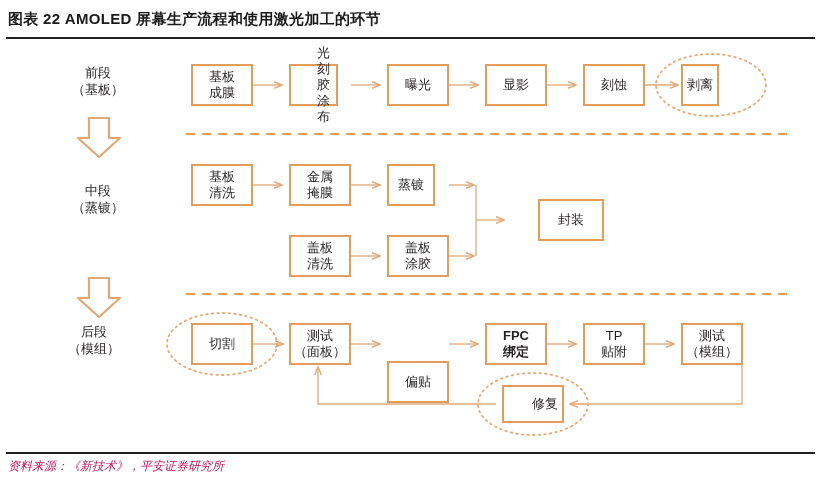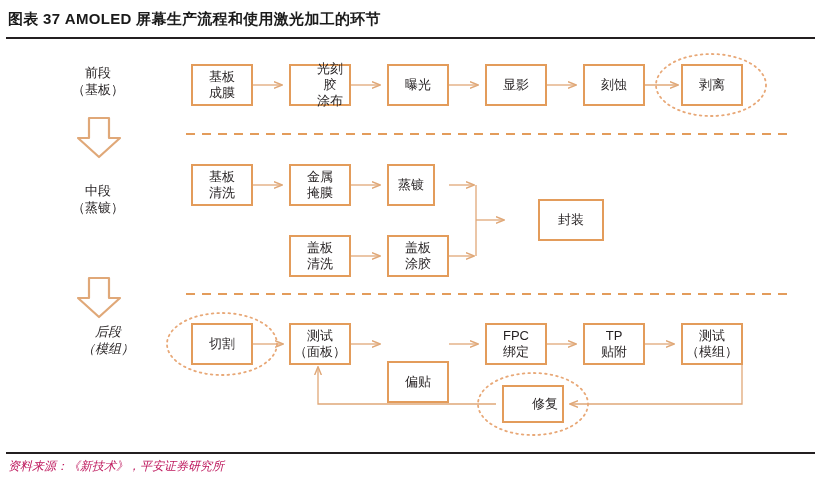--- a/index.html
+++ b/index.html
@@ -56,33 +56,33 @@
 
   
   .big-arrow{position:absolute;}
 </style>
 </head>
 <body>
 
 <div id="chart-root">
 
   <div class="title-bar">
-    <div class="title-text">图表 37   AMOLED 屏幕生产流程和使用激光加工的环节</div>
+    <div class="title-text">图表 22   AMOLED 屏幕生产流程和使用激光加工的环节</div>
     <div class="title-rule"></div>
   </div>
 
   <div class="stage-label" style="left:38px;top:64px;">
     <span>前段</span>
     <span>（基板）</span>
   </div>
   <div class="stage-label" style="left:38px;top:182px;">
     <span>中段</span>
     <span>（蒸镀）</span>
   </div>
-  <div class="stage-label" style="left:48px;top:323px;font-style:italic;">
+  <div class="stage-label" style="left:34px;top:323px;">
     <span>后段</span>
     <span>（模组）</span>
   </div>
 
   <svg class="big-arrow" style="left:74px;top:116px;" width="50" height="44" viewBox="0 0 50 44">
     <polygon points="15,2 35,2 35,22 46,22 25,41 4,22 15,22" fill="#ffffff" stroke="#E0A878" stroke-width="2.2" stroke-linejoin="round"></polygon>
   </svg>
   <svg class="big-arrow" style="left:74px;top:276px;" width="50" height="44" viewBox="0 0 50 44">
     <polygon points="15,2 35,2 35,22 46,22 25,41 4,22 15,22" fill="#ffffff" stroke="#E0A878" stroke-width="2.2" stroke-linejoin="round"></polygon>
   </svg>
@@ -135,42 +135,42 @@
     <ellipse cx="222" cy="344" rx="55" ry="31" fill="none" stroke="#E8A877" stroke-width="1.8" stroke-dasharray="1.6,4" stroke-linecap="round"></ellipse>
     <ellipse cx="533" cy="404" rx="55" ry="31" fill="none" stroke="#E8A877" stroke-width="1.8" stroke-dasharray="1.6,4" stroke-linecap="round"></ellipse>
   </svg>
 
   <div class="node" style="left:191px;top:64px;width:62px;height:42px;">
     <div>
         <span>基板</span>
         <span>成膜</span>
       </div>
   </div>
-  <div class="node" style="left:289px;top:64px;width:62px;height:42px;padding-left:20px;">
+  <div class="node" style="left:289px;top:64px;width:49px;height:42px;padding-left:20px;">
     <div>
         <span>光刻胶</span>
         <span>涂布</span>
       </div>
   </div>
   <div class="node" style="left:387px;top:64px;width:62px;height:42px;">
     <div>
         <span>曝光</span>
       </div>
   </div>
   <div class="node" style="left:485px;top:64px;width:62px;height:42px;">
     <div>
         <span>显影</span>
       </div>
   </div>
   <div class="node" style="left:583px;top:64px;width:62px;height:42px;">
     <div>
         <span>刻蚀</span>
       </div>
   </div>
-  <div class="node" style="left:681px;top:64px;width:62px;height:42px;">
+  <div class="node" style="left:681px;top:64px;width:38px;height:42px;">
     <div>
         <span>剥离</span>
       </div>
   </div>
 
   <div class="node" style="left:191px;top:164px;width:62px;height:42px;">
     <div>
         <span>基板</span>
         <span>清洗</span>
       </div>
@@ -213,21 +213,21 @@
     <div>
         <span>测试</span>
         <span>（面板）</span>
       </div>
   </div>
   <div class="node" style="left:387px;top:323px;width:62px;height:42px;margin-top:38px;">
     <div>
         <span>偏贴</span>
       </div>
   </div>
-  <div class="node" style="left:485px;top:323px;width:62px;height:42px;">
+  <div class="node" style="left:485px;top:323px;width:62px;height:42px;font-weight:bold;">
     <div>
         <span>FPC</span>
         <span>绑定</span>
       </div>
   </div>
   <div class="node" style="left:583px;top:323px;width:62px;height:42px;">
     <div>
         <span>TP</span>
         <span>贴附</span>
       </div>

